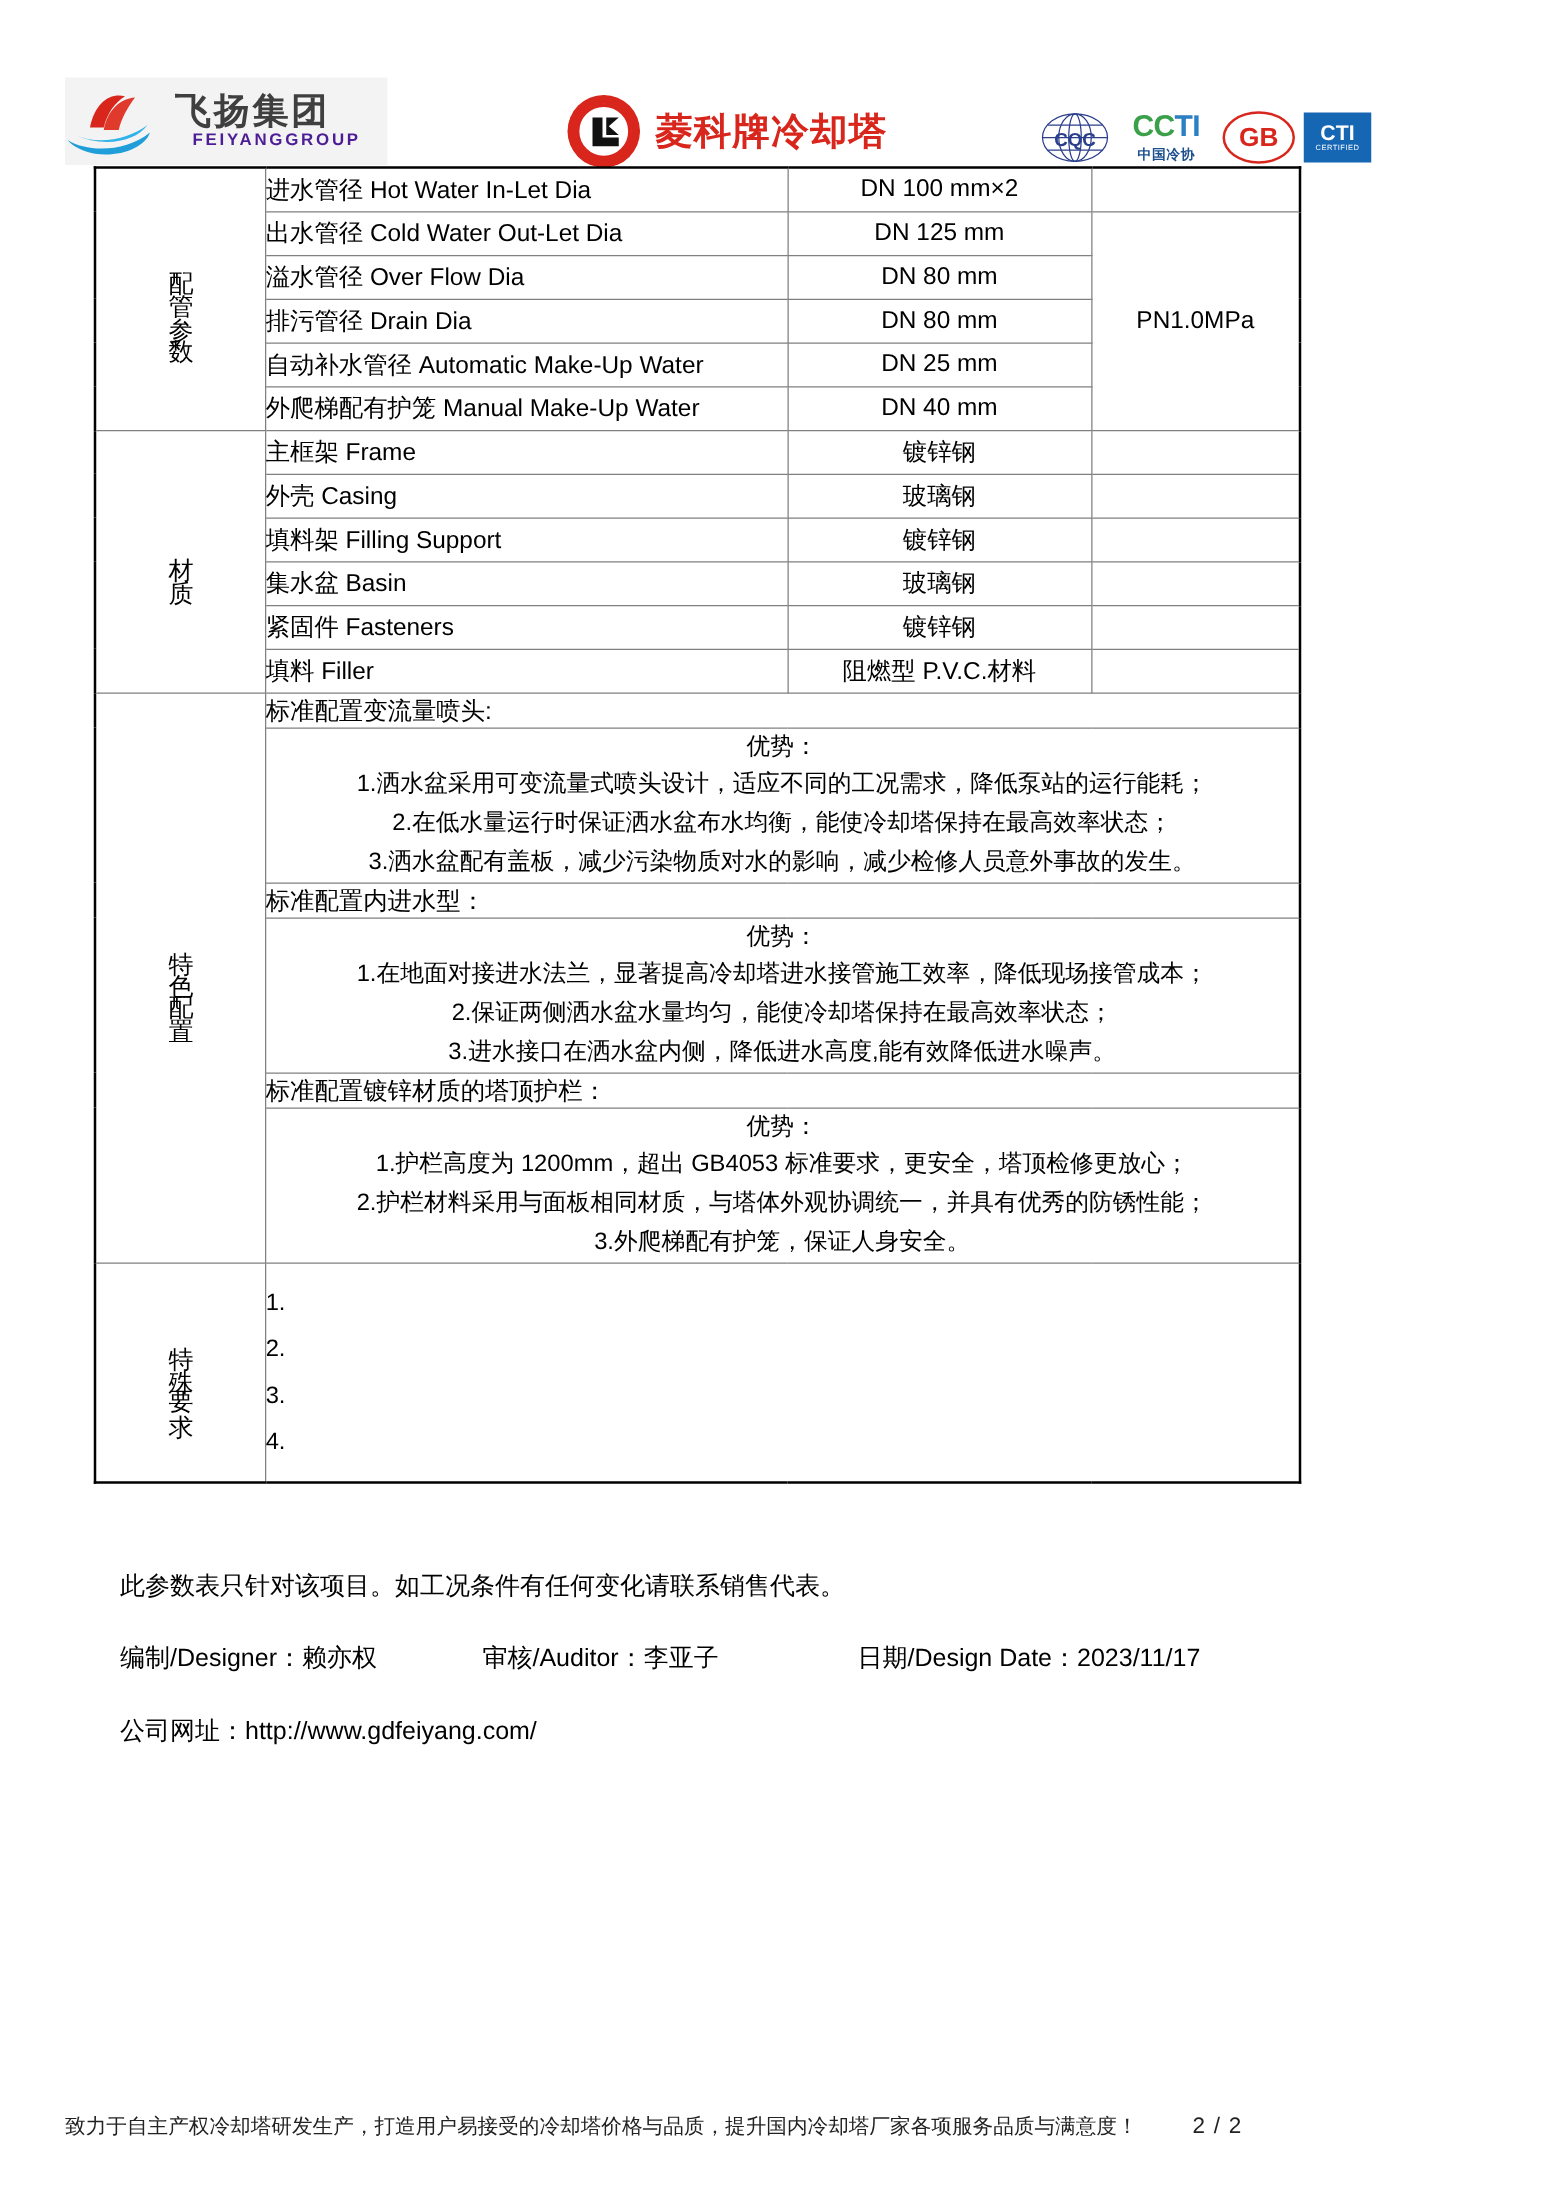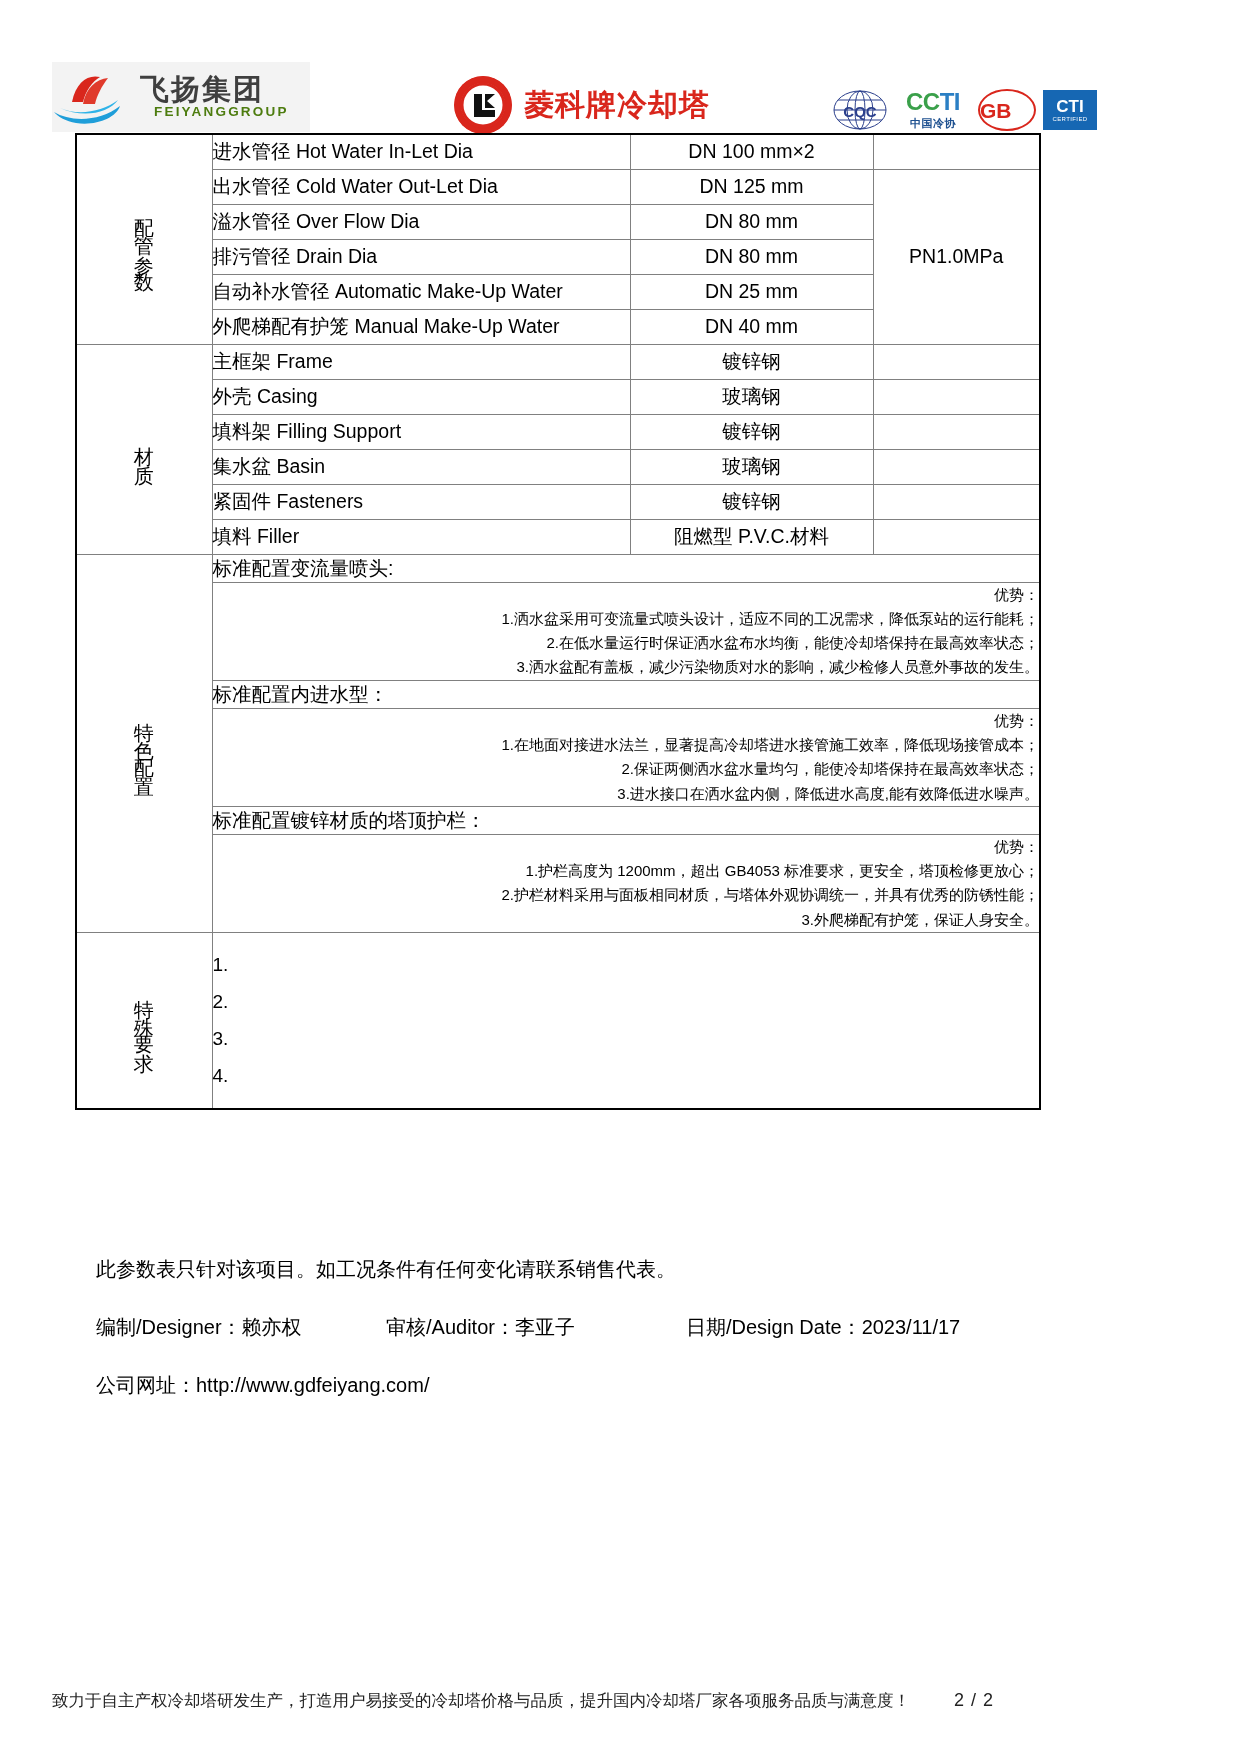--- a/index.html
+++ b/index.html
@@ -38,21 +38,21 @@
   .logo-left-cn {
     font-size: 29px;
     font-weight: bold;
     color: #3f3f3f;
     letter-spacing: 2px;
     line-height: 1.05;
   }
   .logo-left-en {
     font-size: 13.5px;
     font-weight: bold;
-    color: #4d7c0f;
+    color: #4c1d95;
     letter-spacing: 2.2px;
     line-height: 1.1;
     padding-left: 14px;
   }
 
   .logo-center {
     position: absolute;
     left: 452px; top: 62px;
     display: flex;
     align-items: center;
@@ -85,21 +85,21 @@
     display: flex; align-items: center;
   }
   .cert-ccti-bot {
     font-size: 11px; color: #1c4f8f; font-weight: bold;
     letter-spacing: 0.5px; margin-top: 2px;
   }
   .cert-gb {
     width: 58px; height: 42px;
     border: 2px solid #d9261c;
     border-radius: 50%;
-    display: flex; align-items: center; 
+    display: flex; align-items: center; justify-content: center;
     position: relative;
   }
   .cert-gb-inner {
     font-size: 21px; font-weight: bold; color: #d9261c;
     line-height: 1;
   }
   .cert-gb-arc {
     position: absolute; top: 3px; left: 0; right: 0;
     text-align: center; font-size: 5px; color: #d9261c;
     letter-spacing: 0.3px;
@@ -174,23 +174,23 @@
   }
   .row-h { height: 35px; }
 
   
   .feat-title {
     font-size: 19.5px;
     padding: 9px 0 9px 12px;
     text-align: left;
   }
   .feat-body {
-    font-size: 15px;
+    font-size: 19px;
     padding: 10px 8px 12px 12px;
-    text-align: right;
+    text-align: center;
     line-height: 1.62;
   }
   .feat-body .adv { display: block; }
   .feat-body .item {
     display: block;
   }
   .special-body {
     font-size: 19px;
     padding: 12px 0 12px 14px;
     line-height: 1.95;

